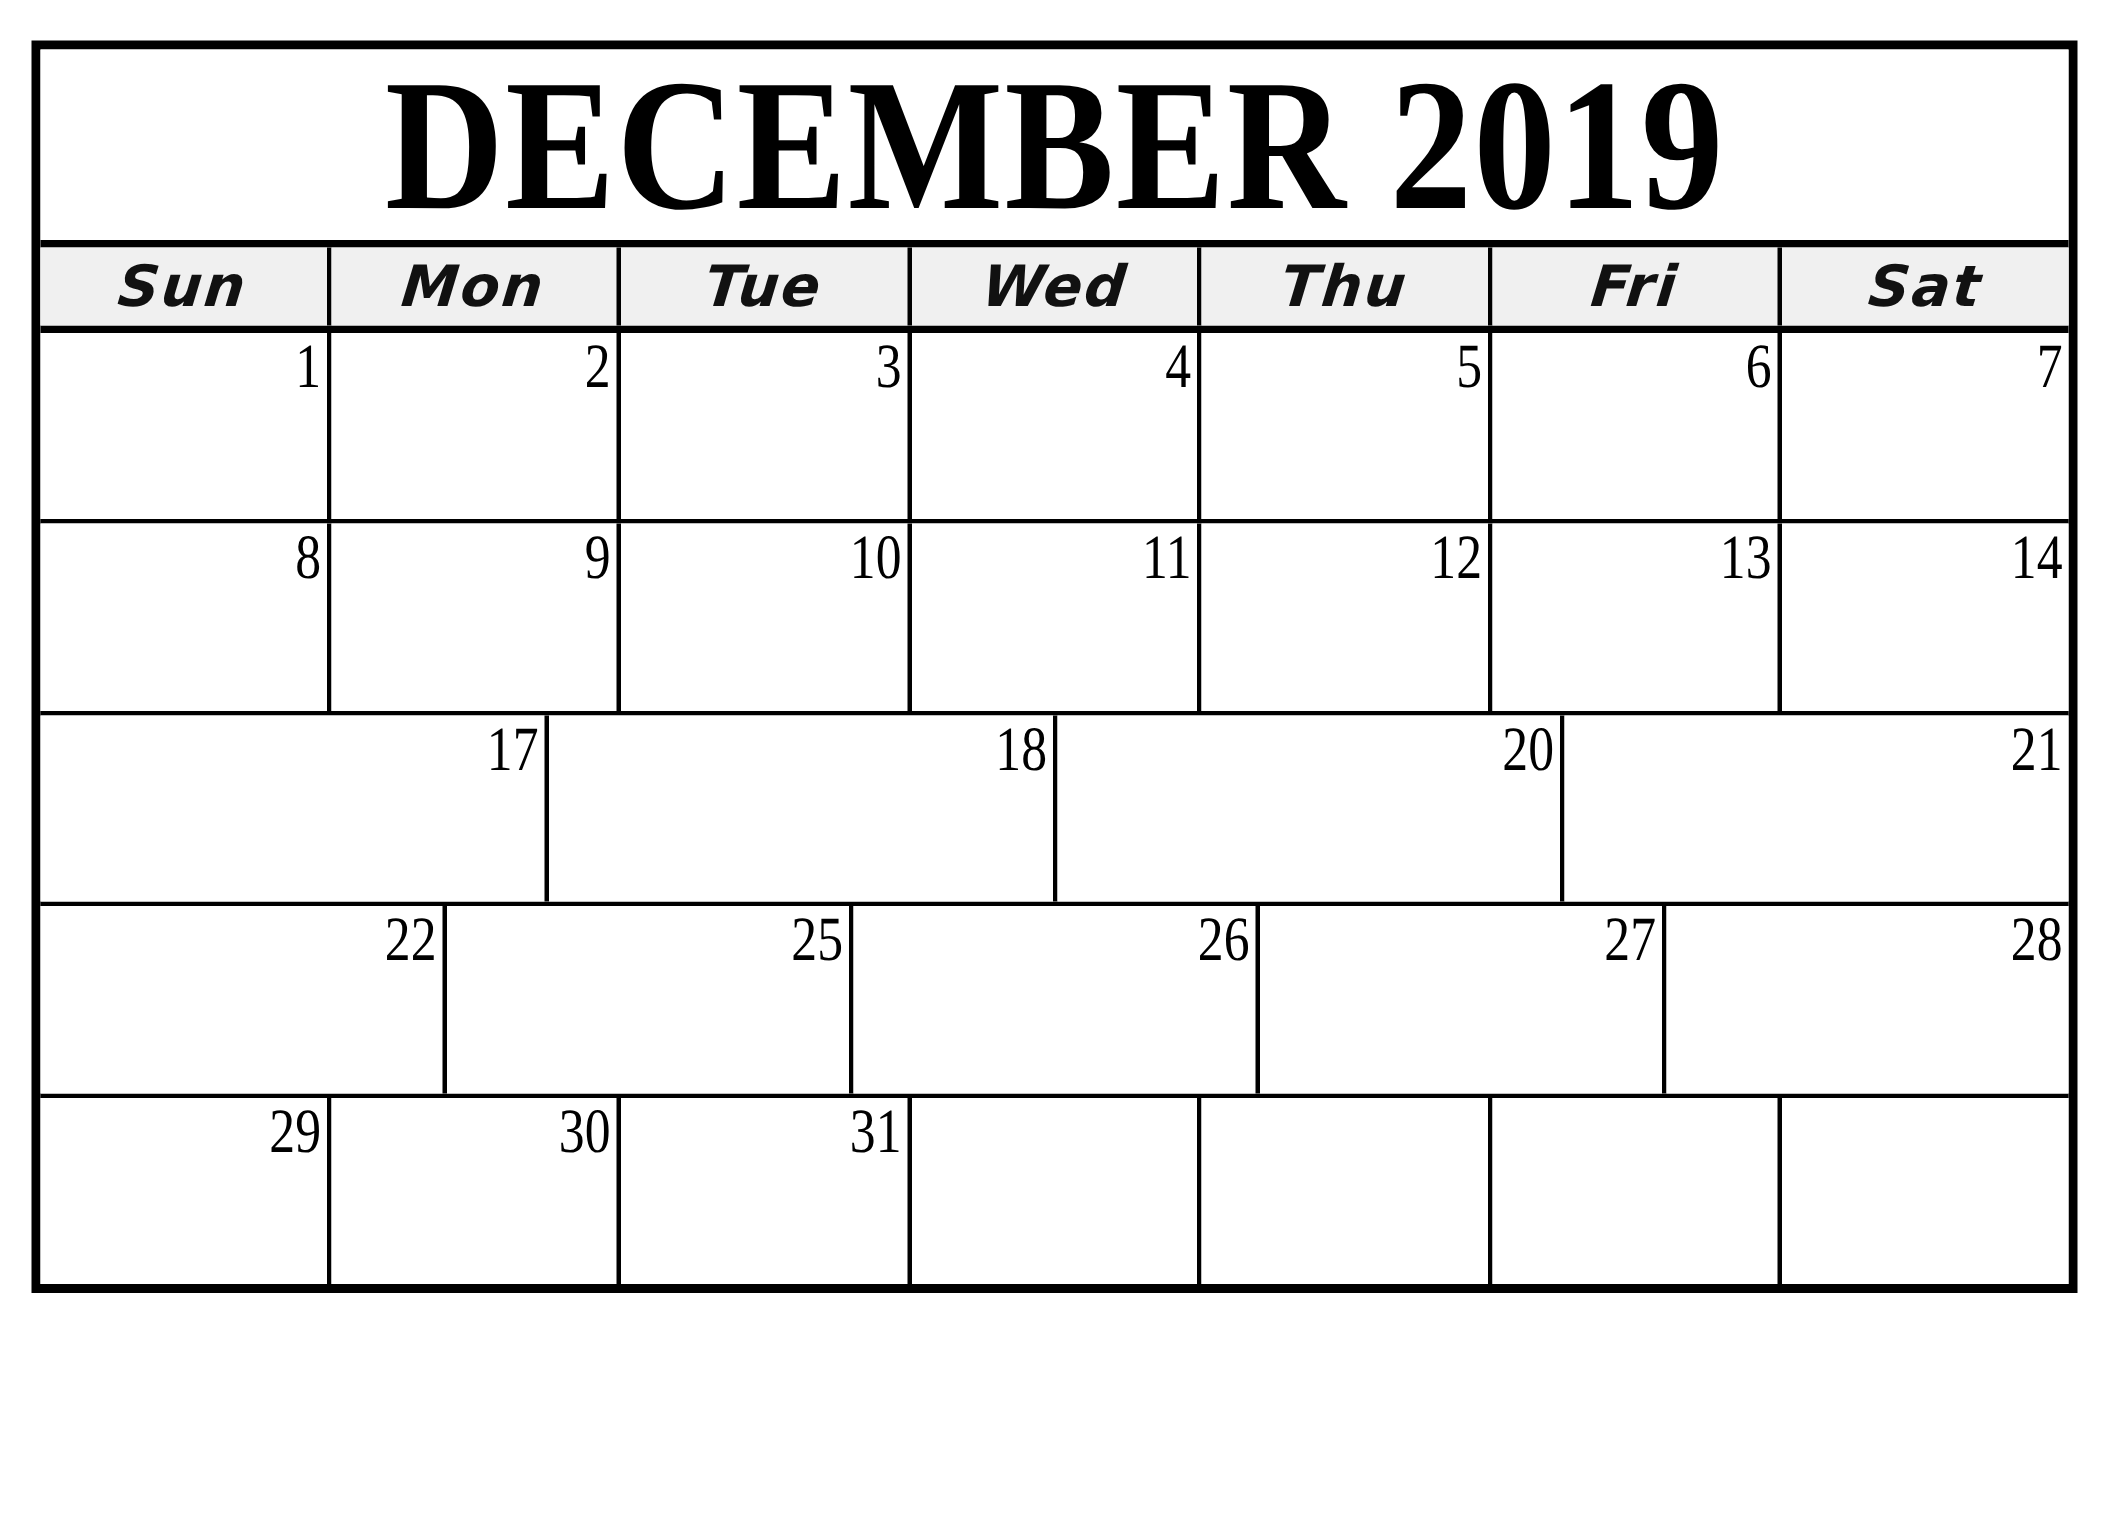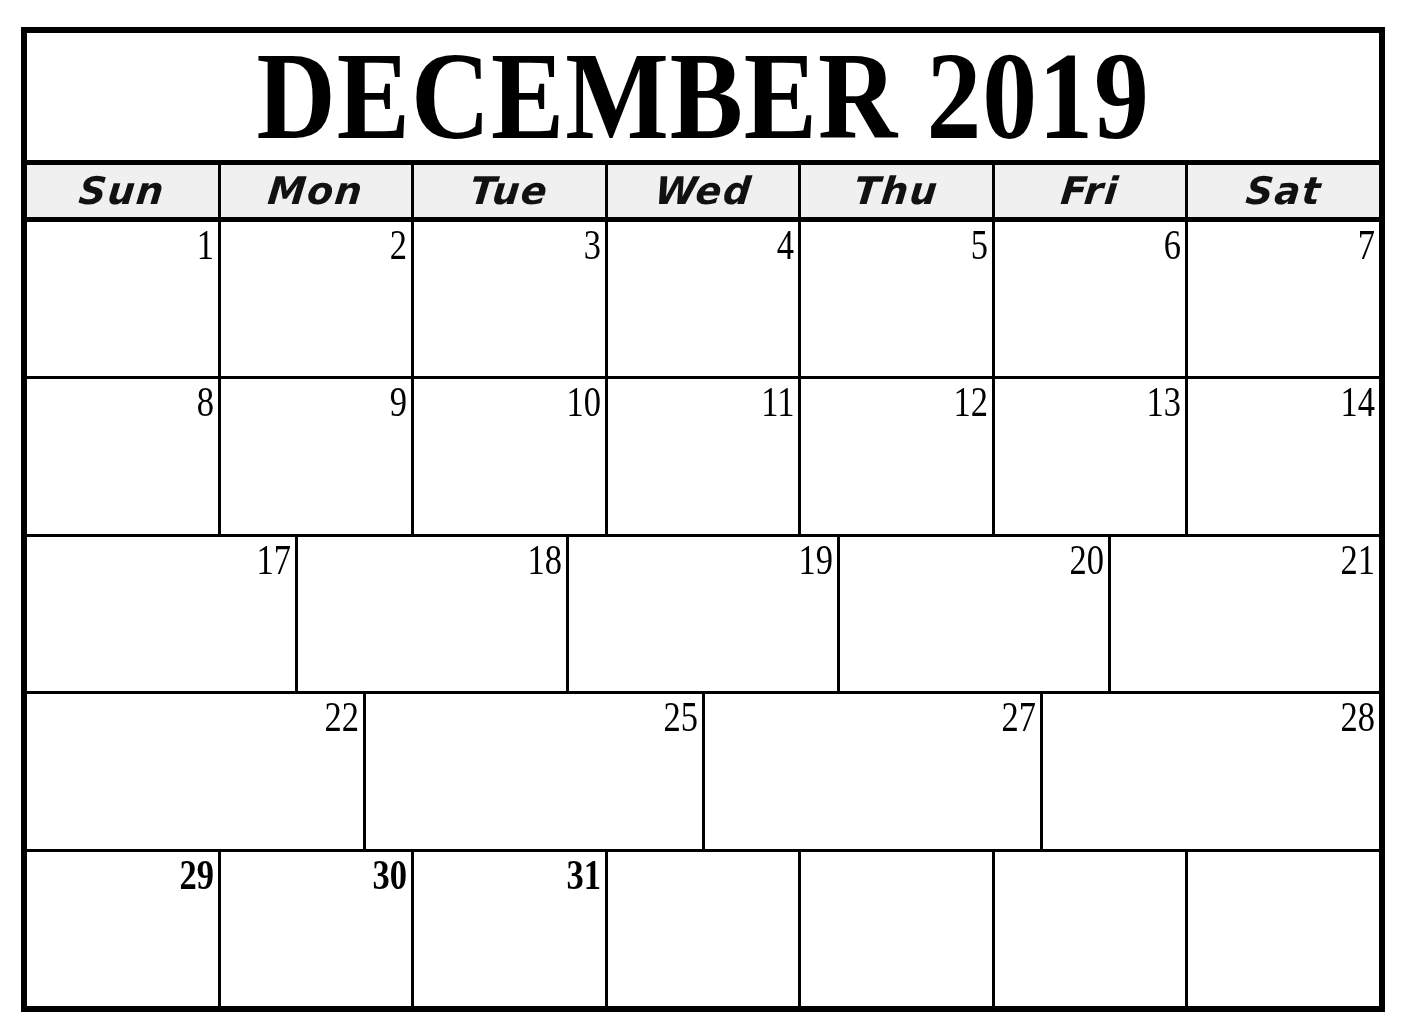--- a/index.html
+++ b/index.html
@@ -20,21 +20,21 @@
     height: 1017px;
     background: #ffffff;
   }
 
   
   .calendar {
     position: absolute;
     left: 21px;
     top: 27px;
     width: 1364px;
-    height: 985px;
+    height: 835px;
     box-sizing: border-box;
     border: 6px solid #000000;
     background: #ffffff;
     display: flex;
     flex-direction: column;
   }
 
   
   .title-row {
     flex: 0 0 127px;
@@ -94,21 +94,21 @@
     flex: 1 1 auto;
     display: flex;
     flex-direction: column;
   }
   .week-row {
     flex: 1 1 0;
     display: flex;
     border-bottom: 3px solid #000000;
     box-sizing: border-box;
   }
-  .week-row:last-child { border-bottom: none; font-weight: bold; }
+  .week-row:last-child { border-bottom: none; }
 
   .day-cell {
     flex: 1 1 0;
     position: relative;
     border-right: 3px solid #000000;
     box-sizing: border-box;
     background: #ffffff;
     overflow: hidden;
   }
   .day-cell:last-child { border-right: none; }
@@ -210,36 +210,36 @@
       </div>
 
       <div class="week-row">
         <div class="day-cell">
             <span class="day-number">17</span>
           </div>
         <div class="day-cell">
             <span class="day-number">18</span>
           </div>
         <div class="day-cell">
-            <span class="day-number">19</span>
-          </div>
-        <div class="day-cell">
             <span class="day-number">20</span>
           </div>
         <div class="day-cell">
             <span class="day-number">21</span>
           </div>
       </div>
 
       <div class="week-row">
         <div class="day-cell">
             <span class="day-number">22</span>
           </div>
         <div class="day-cell">
             <span class="day-number">25</span>
+          </div>
+        <div class="day-cell">
+            <span class="day-number">26</span>
           </div>
         <div class="day-cell">
             <span class="day-number">27</span>
           </div>
         <div class="day-cell">
             <span class="day-number">28</span>
           </div>
       </div>
 
       <div class="week-row">

